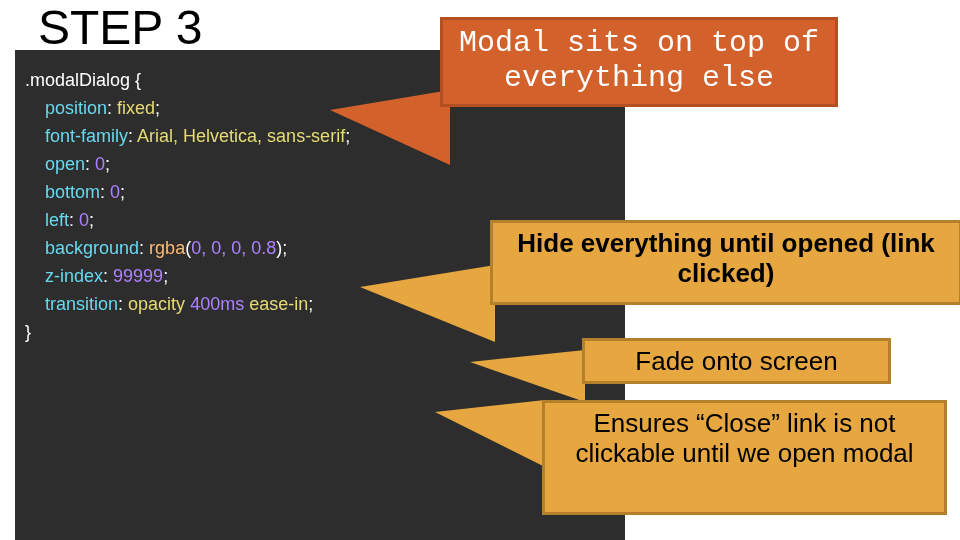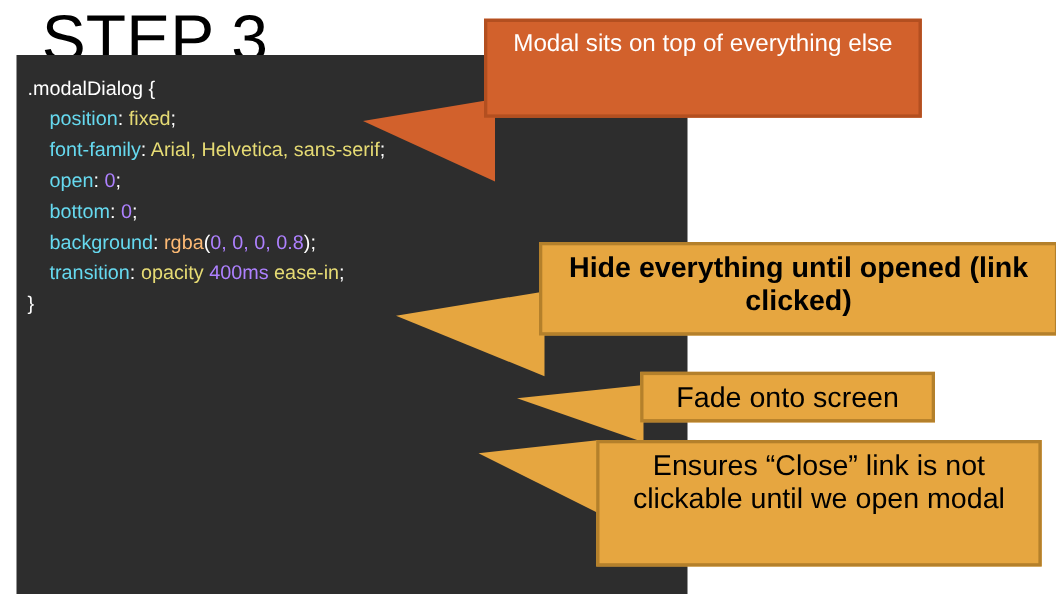--- a/index.html
+++ b/index.html
@@ -1,39 +1,39 @@
 <!DOCTYPE html>
 <html><head>
 <meta charset="utf-8">
 <style>
   * { margin:0; padding:0; box-sizing:border-box; }
   body { width:960px; height:540px; background:#fff; font-family:Arial, Helvetica, sans-serif; position:relative; overflow:hidden; }
 
   
-  .title { position:absolute; top:0; left:38px; font-size:60px; font-weight:400; color:#000; }
+  .title { position:absolute; top:0; left:38px; font-size:48px; font-weight:400; color:#000; }
 
   
   .code-panel { position:absolute; top:50px; left:15px; width:610px; height:508px; background:#2d2d2d; font-family:Liberation Sans, sans-serif; font-size:18px; color:#f8f8f2; line-height:28px; padding:16px 14px 10px 10px; }
   .code-line { white-space:pre; }
   .sel  { color:#fff; }
   .brace{ color:#fff; }
   .prop { color:#66d9ef; }
   .punct{ color:#fff; }
   .val  { color:#e6db74; }
   .num  { color:#ae81ff; }
   .func { color:#fdba74; }
 
   
   .callout { position:absolute; border:3px solid #000; font-size:26px; text-align:center; padding:6px 14px; line-height:1.15; }
   .callout.orange { background:#d2612c; color:#fff; border-color:#b34f20; }
   .callout.amber  { background:#e6a640; color:#000; border-color:#b4802b; }
 
-  .c1 { top:17px;  left:440px; width:398px; height:90px; font-size:22px; }
+  .c1 { top:17px;  left:440px; width:398px; height:90px; font-size:30px;font-family:Liberation Mono, monospace; }
   .c2 { top:220px; left:490px; width:472px; height:85px;font-weight:bold; }
-  .c3 { top:338px; left:582px; width:268px; height:46px; }
+  .c3 { top:338px; left:582px; width:309px; height:46px; }
   .c4 { top:400px; left:542px; width:405px; height:115px; }
 
   
   .arrow { position:absolute; width:0; height:0; }
   .a1 { top:90px;  left:330px; border-right:120px solid #d2612c; border-top:20px solid transparent; border-bottom:55px solid transparent; }
   .a2 { top:265px; left:360px; border-right:135px solid #e6a640; border-top:22px solid transparent; border-bottom:55px solid transparent; }
   .a3 { top:350px; left:470px; border-right:115px solid #e6a640; border-top:12px solid transparent; border-bottom:40px solid transparent; }
   .a4 { top:400px; left:435px; border-right:110px solid #e6a640; border-top:12px solid transparent; border-bottom:55px solid transparent; }
 </style>
 </head>
@@ -41,21 +41,23 @@
 
 <h1 class="title">STEP 3</h1>
 
 <div class="code-panel">
   <div class="code-line"><span class="sel">.modalDialog</span> <span class="brace">{</span></div>
 
   <div class="code-line">    <span class="prop">position</span><span class="punct">: </span><span class="val">fixed</span><span class="punct">;</span></div>
   <div class="code-line">    <span class="prop">font-family</span><span class="punct">: </span><span class="val">Arial, Helvetica, sans-serif</span><span class="punct">;</span></div>
   <div class="code-line">    <span class="prop">open</span><span class="punct">: </span><span class="num">0</span><span class="punct">;</span></div>
   <div class="code-line">    <span class="prop">bottom</span><span class="punct">: </span><span class="num">0</span><span class="punct">;</span></div>
+  <div class="code-line">    <span class="prop">left</span><span class="punct">: </span><span class="num">0</span><span class="punct">;</span></div>
   <div class="code-line">    <span class="prop">background</span><span class="punct">: </span><span class="func">rgba</span><span class="punct">(</span><span class="num">0, 0, 0, 0.8</span><span class="punct">);</span></div>
+  <div class="code-line">    <span class="prop">z-index</span><span class="punct">: </span><span class="num">99999</span><span class="punct">;</span></div>
   <div class="code-line">    <span class="prop">transition</span><span class="punct">: </span><span class="val">opacity</span> <span class="num">400ms</span> <span class="val">ease-in</span><span class="punct">;</span></div>
 
   <div class="code-line"><span class="brace">}</span></div>
 </div>
 
 <div class="arrow a1"></div>
 <div class="arrow a2"></div>
 <div class="arrow a3"></div>
 <div class="arrow a4"></div>
 

